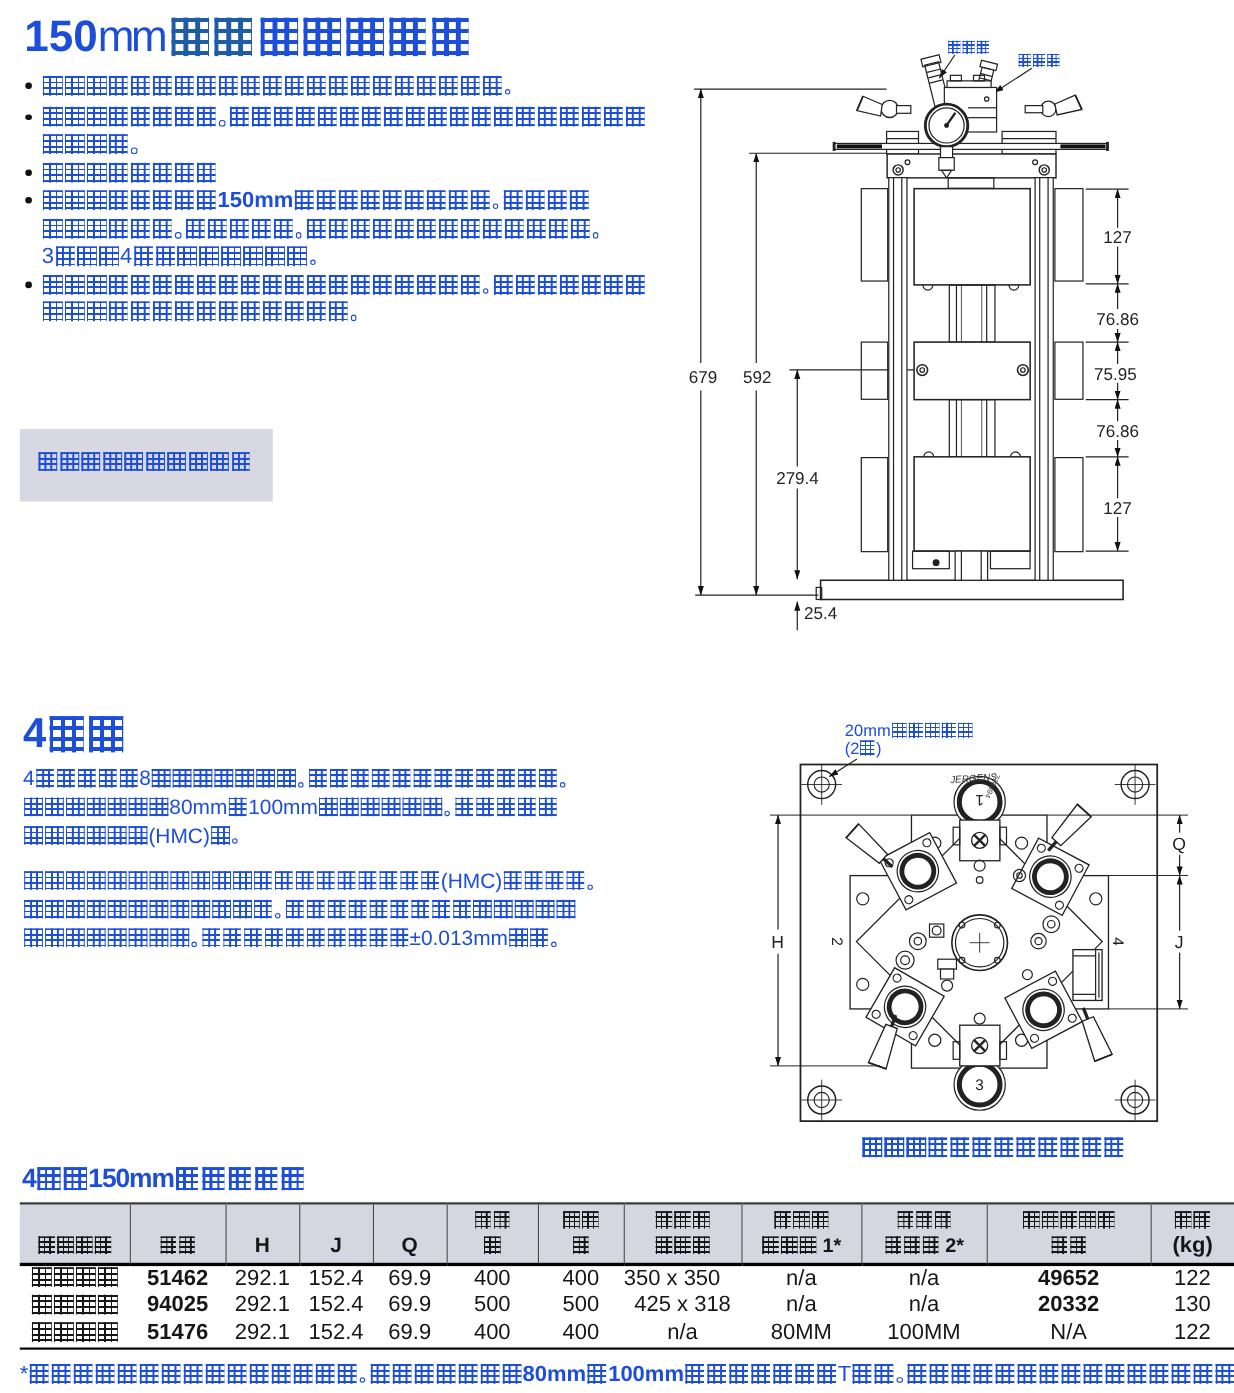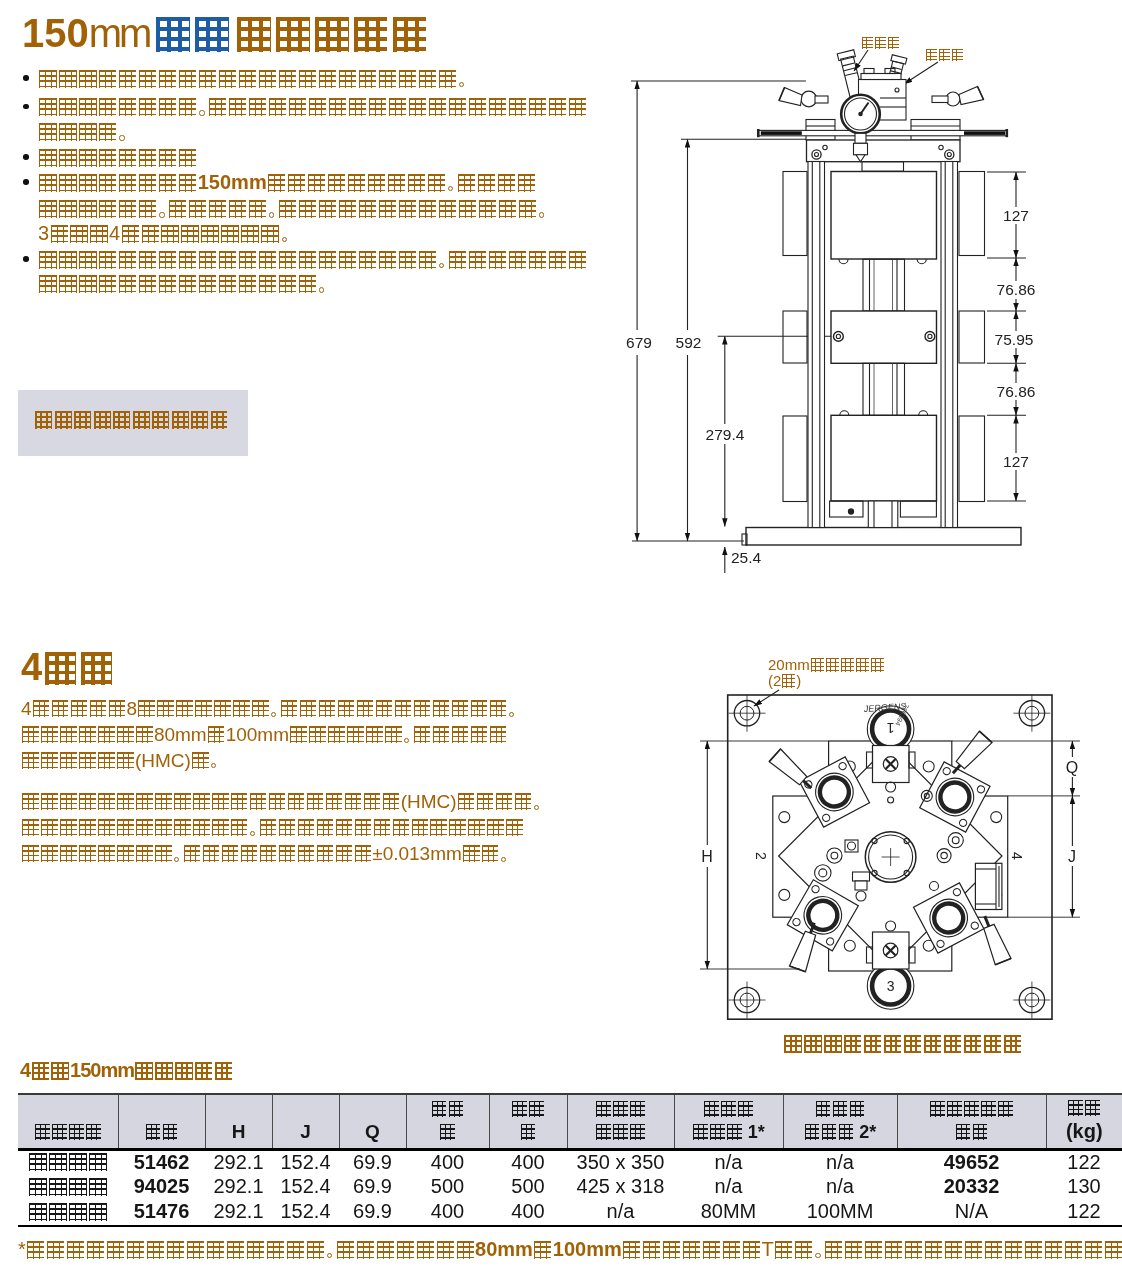--- a/index.html
+++ b/index.html
@@ -1,15 +1,15 @@
 <!DOCTYPE html>
 <html><head><meta charset="utf-8"><style>
 *{margin:0;padding:0;box-sizing:border-box}
 html,body{width:1122px;height:1266px;background:#fff;overflow:hidden;position:relative;font-family:"Liberation Sans",sans-serif}
-.t{position:absolute;white-space:nowrap;line-height:1;color:#a16207;font-family:"Liberation Sans",sans-serif}
+.t{position:absolute;white-space:nowrap;line-height:1;color:#1d4ed8;font-family:"Liberation Sans",sans-serif}
 i.z,i.zb{display:inline-block;width:.86em;height:.9em;margin:0 .07em;vertical-align:-.13em;font-style:normal;
 background:repeating-linear-gradient(to right, currentColor 0 .07em, transparent .07em .29em),
 repeating-linear-gradient(to bottom, currentColor 0 .085em, transparent .085em .26em)}
 i.zb{background:repeating-linear-gradient(to right, currentColor 0 .1em, transparent .1em .28em),
 repeating-linear-gradient(to bottom, currentColor 0 .1em, transparent .1em .26em)}
 i.q{display:inline-block;width:.26em;height:.26em;margin:0 .16em 0 .08em;vertical-align:-.1em;border:.055em solid currentColor;border-radius:50%;font-style:normal}
 .blu{color:#1e5ca6}
 table{border-collapse:collapse;table-layout:fixed}
 </style></head><body>
 <div class="t" style="left:22px;top:13px;font-size:40px;"><b>150</b><span style="letter-spacing:-3px">mm</span><span class="blu" style="font-size:39px;margin-left:4px"><i class="zb"></i><i class="zb"></i></span><span style="font-size:39px;margin-left:3px"><i class="zb"></i><i class="zb"></i><i class="zb"></i><i class="zb"></i><i class="zb"></i></span></div>
@@ -34,21 +34,21 @@
 <div class="t" style="left:21px;top:725px;font-size:19px;"><i class="z"></i><i class="z"></i><i class="z"></i><i class="z"></i><i class="z"></i><i class="z"></i><i class="z"></i>80mm<i class="z"></i>100mm<i class="z"></i><i class="z"></i><i class="z"></i><i class="z"></i><i class="z"></i><i class="z"></i><i class="q"></i><i class="z"></i><i class="z"></i><i class="z"></i><i class="z"></i><i class="z"></i></div>
 <div class="t" style="left:21px;top:750.5px;font-size:19px;"><i class="z"></i><i class="z"></i><i class="z"></i><i class="z"></i><i class="z"></i><i class="z"></i>(HMC)<i class="z"></i><i class="q"></i></div>
 <div class="t" style="left:21px;top:792px;font-size:19px;"><i class="z"></i><i class="z"></i><i class="z"></i><i class="z"></i><i class="z"></i><i class="z"></i><i class="z"></i><i class="z"></i><i class="z"></i><i class="z"></i><i class="z"></i><i class="z"></i><i class="z"></i><i class="z"></i><i class="z"></i><i class="z"></i><i class="z"></i><i class="z"></i><i class="z"></i><i class="z"></i>(HMC)<i class="z"></i><i class="z"></i><i class="z"></i><i class="z"></i><i class="q"></i></div>
 <div class="t" style="left:21px;top:818px;font-size:19px;"><i class="z"></i><i class="z"></i><i class="z"></i><i class="z"></i><i class="z"></i><i class="z"></i><i class="z"></i><i class="z"></i><i class="z"></i><i class="z"></i><i class="z"></i><i class="z"></i><i class="q"></i><i class="z"></i><i class="z"></i><i class="z"></i><i class="z"></i><i class="z"></i><i class="z"></i><i class="z"></i><i class="z"></i><i class="z"></i><i class="z"></i><i class="z"></i><i class="z"></i><i class="z"></i><i class="z"></i></div>
 <div class="t" style="left:21px;top:844px;font-size:19px;"><i class="z"></i><i class="z"></i><i class="z"></i><i class="z"></i><i class="z"></i><i class="z"></i><i class="z"></i><i class="z"></i><i class="q"></i><i class="z"></i><i class="z"></i><i class="z"></i><i class="z"></i><i class="z"></i><i class="z"></i><i class="z"></i><i class="z"></i><i class="z"></i><i class="z"></i>±0.013mm<i class="z"></i><i class="z"></i><i class="q"></i></div>
 <div class="t" style="left:861px;top:36px;font-size:13px;"><i class="z"></i><i class="z"></i><i class="z"></i></div>
 <div class="t" style="left:925px;top:48px;font-size:13px;"><i class="z"></i><i class="z"></i><i class="z"></i></div>
 <div class="t" style="left:768px;top:657px;font-size:15px;">20mm<i class="z"></i><i class="z"></i><i class="z"></i><i class="z"></i><i class="z"></i></div>
 <div class="t" style="left:768px;top:673px;font-size:15px;">(2<i class="z"></i>)</div>
 <div class="t" style="left:783px;top:1033px;font-size:20px;"><i class="zb"></i><i class="zb"></i><i class="zb"></i><i class="zb"></i><i class="zb"></i><i class="zb"></i><i class="zb"></i><i class="zb"></i><i class="zb"></i><i class="zb"></i><i class="zb"></i><i class="zb"></i></div>
-<div class="t" style="left:20px;top:1060px;font-size:20px;letter-spacing:-1px"><b>4</b><i class="zb"></i><i class="zb"></i><b>150mm</b><i class="zb"></i><i class="zb"></i><i class="zb"></i><i class="zb"></i><i class="zb"></i></div>
+<div class="t" style="left:20px;top:1060px;font-size:24px;letter-spacing:-1px"><b>4</b><i class="zb"></i><i class="zb"></i><b>150mm</b><i class="zb"></i><i class="zb"></i><i class="zb"></i><i class="zb"></i><i class="zb"></i></div>
 <table style="position:absolute;left:18px;top:1092.5px;width:1104px;font-size:20px;color:#161616">
     <colgroup>
       <col style="width:100px">
       <col style="width:87px">
       <col style="width:67px">
       <col style="width:67px">
       <col style="width:67px">
       <col style="width:83px">
       <col style="width:78px">
       <col style="width:107px">
@@ -73,21 +73,21 @@
         <td style="border-left:1px solid #4a4a4a;border-top:2px solid #3a3a3a;border-bottom:3px solid #000;vertical-align:bottom;text-align:center;font-size:17px;padding-bottom:4px;line-height:23px"><i class="z"></i><i class="z"></i><br><b style="font-size:20px">(kg)</b></td>
       </tr>
       <tr style="height:25px">
         <td style="text-align:center;vertical-align:middle"><i class="z"></i><i class="z"></i><i class="z"></i><i class="z"></i></td>
         <td style="text-align:center;vertical-align:middle"><b>51462</b></td>
         <td style="text-align:center;vertical-align:middle">292.1</td>
         <td style="text-align:center;vertical-align:middle">152.4</td>
         <td style="text-align:center;vertical-align:middle">69.9</td>
         <td style="text-align:center;vertical-align:middle">400</td>
         <td style="text-align:center;vertical-align:middle">400</td>
-        <td style="text-align:center;vertical-align:middle">350 x 350</td>
+        <td style="text-align:left;vertical-align:middle">350 x 350</td>
         <td style="text-align:center;vertical-align:middle">n/a</td>
         <td style="text-align:center;vertical-align:middle">n/a</td>
         <td style="text-align:center;vertical-align:middle"><b>49652</b></td>
         <td style="text-align:center;vertical-align:middle">122</td>
       </tr>
       <tr style="height:25px">
         <td style="text-align:center;vertical-align:middle"><i class="z"></i><i class="z"></i><i class="z"></i><i class="z"></i></td>
         <td style="text-align:center;vertical-align:middle"><b>94025</b></td>
         <td style="text-align:center;vertical-align:middle">292.1</td>
         <td style="text-align:center;vertical-align:middle">152.4</td>

